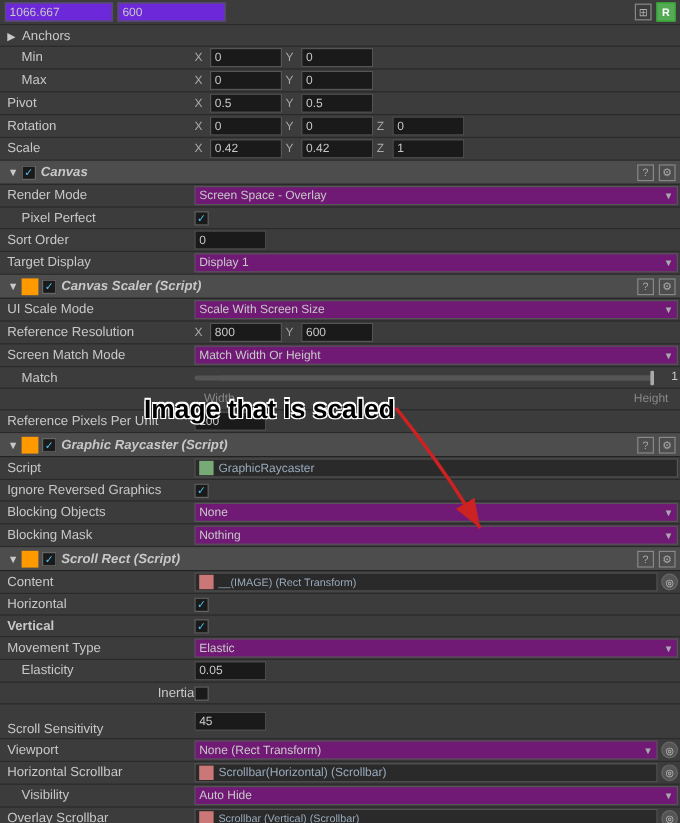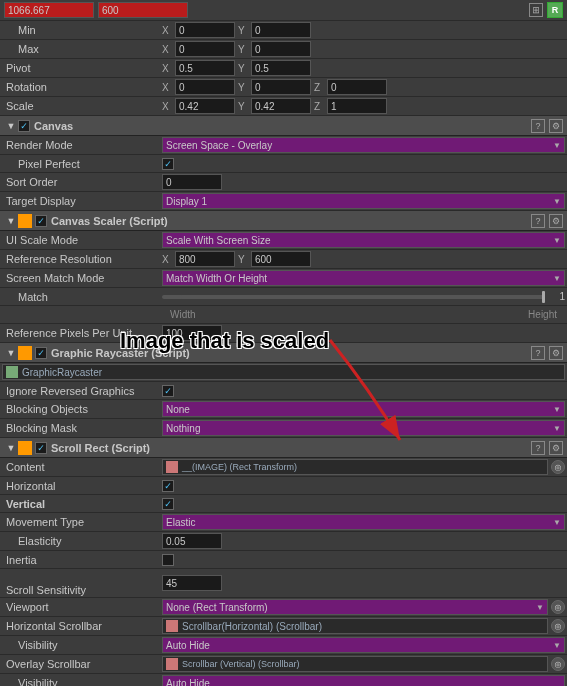--- a/index.html
+++ b/index.html
@@ -52,20 +52,21 @@
       background: #4d4d4d;
       min-height: 20px;
       padding: 2px 4px;
       border-bottom: 1px solid #222;
     }
 
     .section-header .title {
       color: #c8c8c8;
       font-weight: bold;
       font-size: 11px;
+      font-style: italic;
     }
 
     .section-icons {
       margin-left: auto;
       display: flex;
       align-items: center;
       gap: 4px;
     }
 
     
@@ -263,21 +264,21 @@
       color: #ccc;
       font-size: 8px;
       display: inline-flex;
       align-items: center;
       justify-content: center;
       cursor: pointer;
       flex-shrink: 0;
     }
 
     .top-value-field {
-      background: #b91c1c;
+      background: #6d28d9;
       border: 1px solid #555;
       color: #c8c8c8;
       font-size: 10px;
       height: 16px;
       padding: 0 3px;
       width: 90px;
     }
   </style>
 </head>
 <body>
@@ -286,20 +287,26 @@
 
   <div class="top-bar">
     <input class="top-value-field" value="1066.667" style="">
     <input class="top-value-field" style="margin-left: 4px;" value="600">
     <div class="right-align" style="display:flex;gap:4px;align-items:center;">
       <div style="width:14px;height:14px;border:1px solid #888;display:flex;align-items:center;justify-content:center;font-size:9px;color:#aaa;">⊞</div>
       <div style="width:16px;height:16px;background:#5a5;border:1px solid #3a3;display:flex;align-items:center;justify-content:center;font-size:9px;font-weight:bold;color:#fff;">R</div>
     </div>
   </div>
 
+  <div class="row">
+    <div class="label-col">
+      <span class="toggle-arrow">▶</span>
+      <span class="label">Anchors</span>
+    </div>
+  </div>
   <div class="row">
     <div class="label-col" style="padding-left:16px;">
       <span class="label">Min</span>
     </div>
     <div class="value-col">
       <div class="xyz-row">
         <span class="xyz-label">X</span>
         <input class="xyz-field" value="0" style="">
         <span class="xyz-label">Y</span>
         <input class="xyz-field" value="0" style="">
@@ -510,20 +517,23 @@
     <div style="width:14px;height:14px;background:#f90;margin-right:3px;flex-shrink:0;"></div>
     <div class="checkbox checked" style="margin-right:4px;"></div>
     <span class="title">Graphic Raycaster (Script)</span>
     <div class="section-icons">
       <div style="width:14px;height:14px;border:1px solid #888;display:flex;align-items:center;justify-content:center;font-size:9px;color:#aaa;">?</div>
       <div style="width:14px;height:14px;border:1px solid #888;display:flex;align-items:center;justify-content:center;font-size:9px;color:#aaa;">⚙</div>
     </div>
   </div>
 
   <div class="row">
+    <div class="label-col" style="padding-left:4px;">
+      <span class="label">Script</span>
+    </div>
     <div class="value-col">
       <div class="obj-ref">
         <div style="width:12px;height:12px;background:#7a7;flex-shrink:0;"></div>
         <span>GraphicRaycaster</span>
       </div>
     </div>
   </div>
 
   <div class="row">
     <div class="label-col" style="padding-left:4px;">
@@ -617,21 +627,21 @@
   <div class="row">
     <div class="label-col" style="padding-left:16px;">
       <span class="label">Elasticity</span>
     </div>
     <div class="value-col">
       <input class="field-input" value="0.05" style="">
     </div>
   </div>
 
   <div class="row">
-    <div class="label-col" style="padding-left:4px;">
+    <div class="label-col" style="padding-left:4px;text-align:right;">
       <span class="label">Inertia</span>
     </div>
     <div class="value-col">
       <div class="checkbox"></div>
     </div>
   </div>
 
   <div class="row">
     <div class="label-col" style="padding-left:4px;margin-top:14px;">
       <span class="label">Scroll Sensitivity</span>

